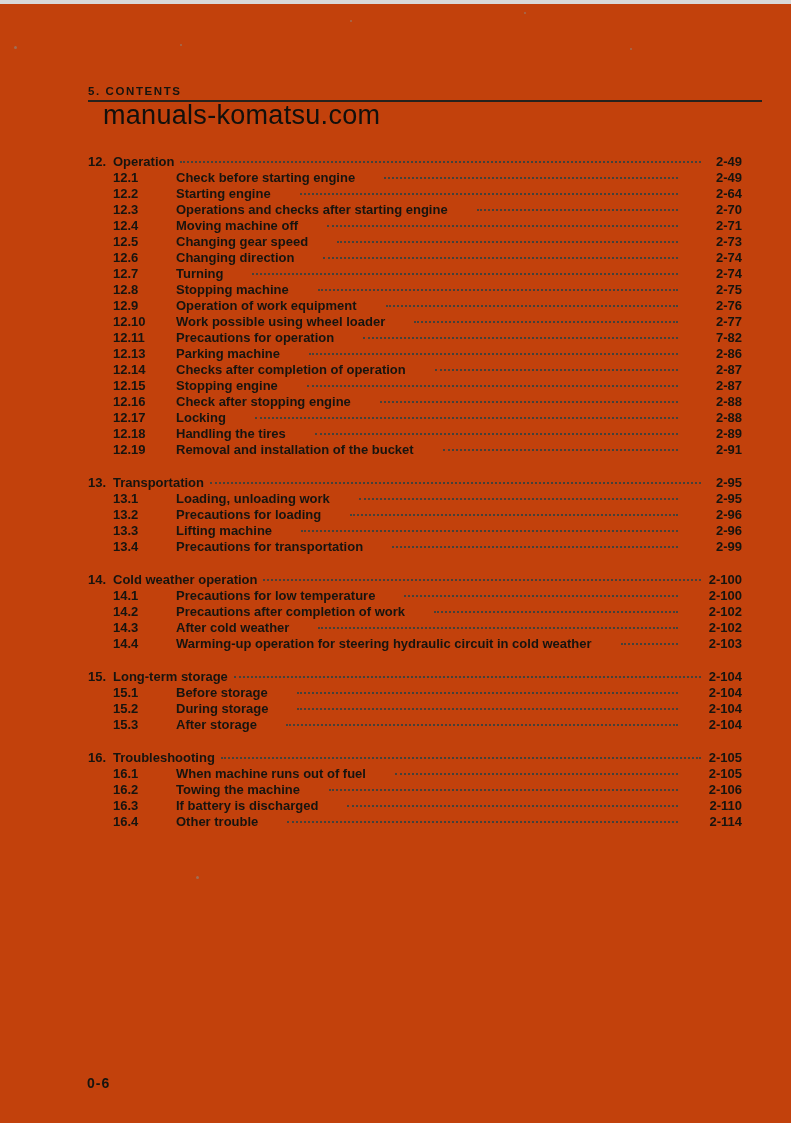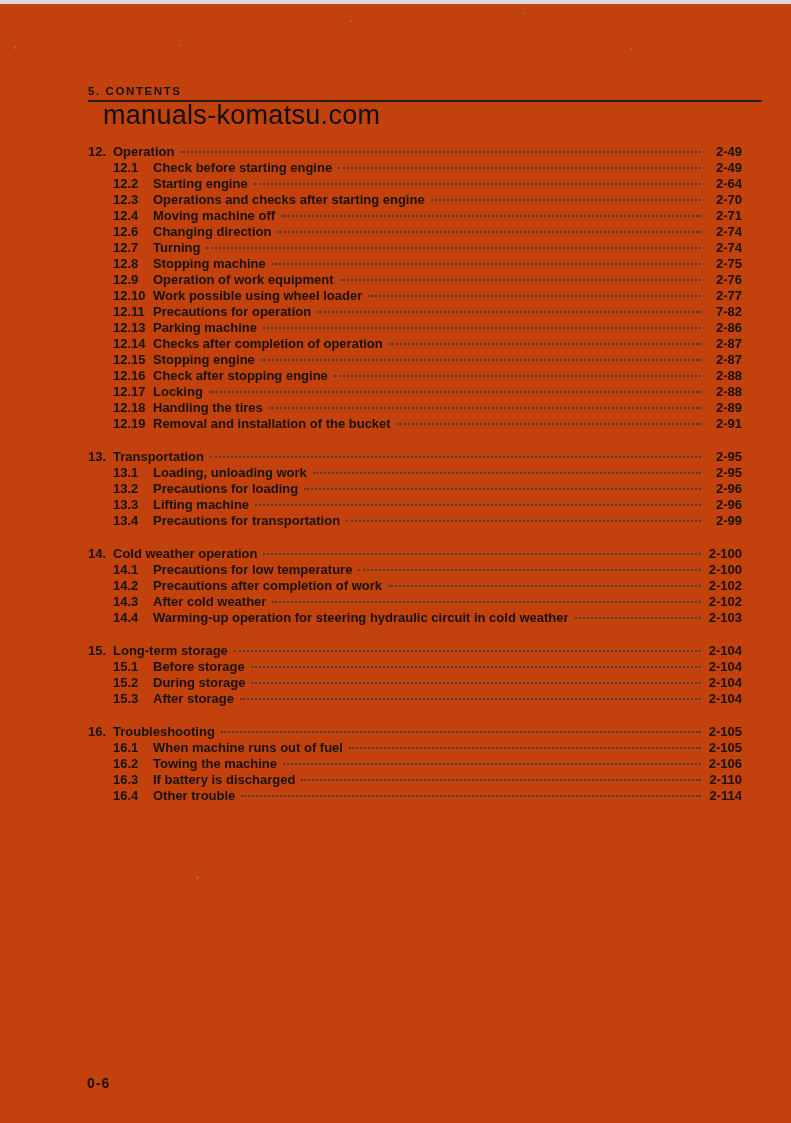--- a/index.html
+++ b/index.html
@@ -32,35 +32,35 @@
     position: absolute;
     top: 96px;
     left: 103px;
     font-size: 27px;
     font-weight: 500;
     letter-spacing: 0.3px;
     color: #12100c;
   }
   .toc {
     position: absolute;
-    top: 140px;
+    top: 150px;
     left: 88px;
     right: 49px;
   }
   .toc-section + .toc-section { margin-top: 17px; }
   .toc-row {
     display: flex;
     align-items: baseline;
     font-size: 13px;
     line-height: 16px;
     font-weight: 600;
   }
   .toc-row.section-main { font-weight: 700; }
   .section-main .toc-entry-number { flex: none; width: 25px; }
-  .toc-row.item { padding-left: 25px; }
+  .toc-row.item { padding-left: 25px; gap: 23px; }
   .item .toc-entry-number { flex: none; width: 40px; }
   .toc-entry-title { white-space: nowrap; flex: none; }
   .leader {
     flex: 1 1 auto;
     min-width: 10px;
     margin: 0 5px 0 6px;
     border-bottom: 2px dotted #45413a;
     transform: translateY(-3px);
   }
   .toc-entry-page {
@@ -117,20 +117,26 @@
           <span class="leader"></span>
           <span class="toc-entry-page">2-70</span>
         </div>
         <div class="toc-row item">
           <span class="toc-entry-number">12.4</span>
           <span class="toc-entry-title">Moving machine off</span>
           <span class="leader"></span>
           <span class="toc-entry-page">2-71</span>
         </div>
         <div class="toc-row item">
+          <span class="toc-entry-number">12.5</span>
+          <span class="toc-entry-title">Changing gear speed</span>
+          <span class="leader"></span>
+          <span class="toc-entry-page">2-73</span>
+        </div>
+        <div class="toc-row item">
           <span class="toc-entry-number">12.6</span>
           <span class="toc-entry-title">Changing direction</span>
           <span class="leader"></span>
           <span class="toc-entry-page">2-74</span>
         </div>
         <div class="toc-row item">
           <span class="toc-entry-number">12.7</span>
           <span class="toc-entry-title">Turning</span>
           <span class="leader"></span>
           <span class="toc-entry-page">2-74</span>

